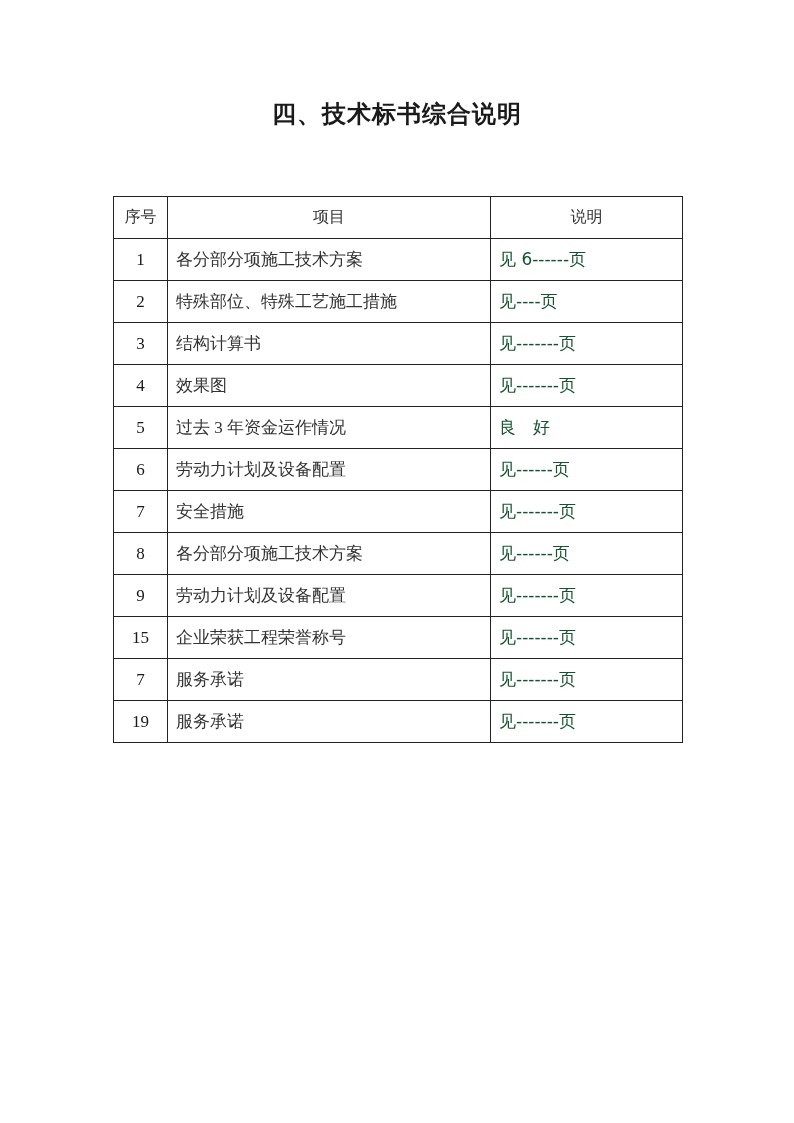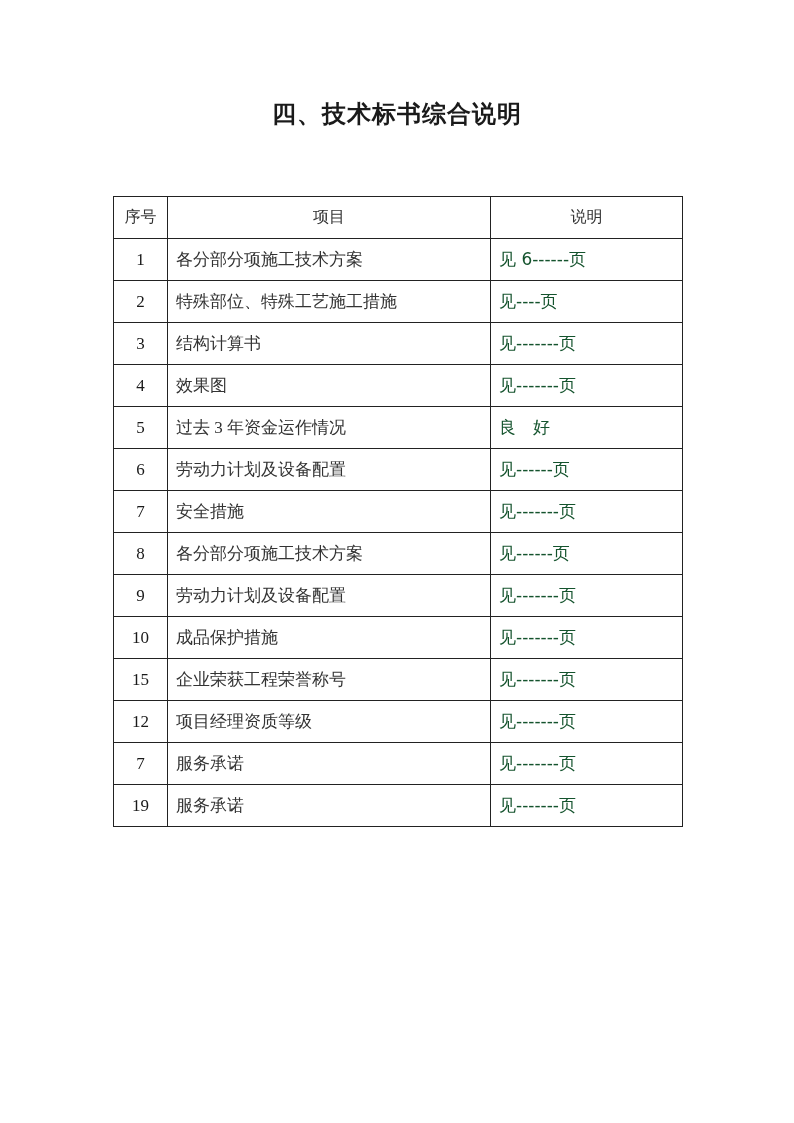--- a/index.html
+++ b/index.html
@@ -127,32 +127,22 @@
       <td class="num">8</td>
       <td class="item">各分部分项施工技术方案</td>
       <td class="desc">见------页</td>
     </tr>
     <tr>
       <td class="num">9</td>
       <td class="item">劳动力计划及设备配置</td>
       <td class="desc">见-------页</td>
     </tr>
     <tr>
-      <td class="num">10</td>
-      <td class="item">成品保护措施</td>
-      <td class="desc">见-------页</td>
-    </tr>
-    <tr>
       <td class="num">15</td>
       <td class="item">企业荣获工程荣誉称号</td>
-      <td class="desc">见-------页</td>
-    </tr>
-    <tr>
-      <td class="num">12</td>
-      <td class="item">项目经理资质等级</td>
       <td class="desc">见-------页</td>
     </tr>
     <tr>
       <td class="num">7</td>
       <td class="item">服务承诺</td>
       <td class="desc">见-------页</td>
     </tr>
     <tr>
       <td class="num">19</td>
       <td class="item">服务承诺</td>

